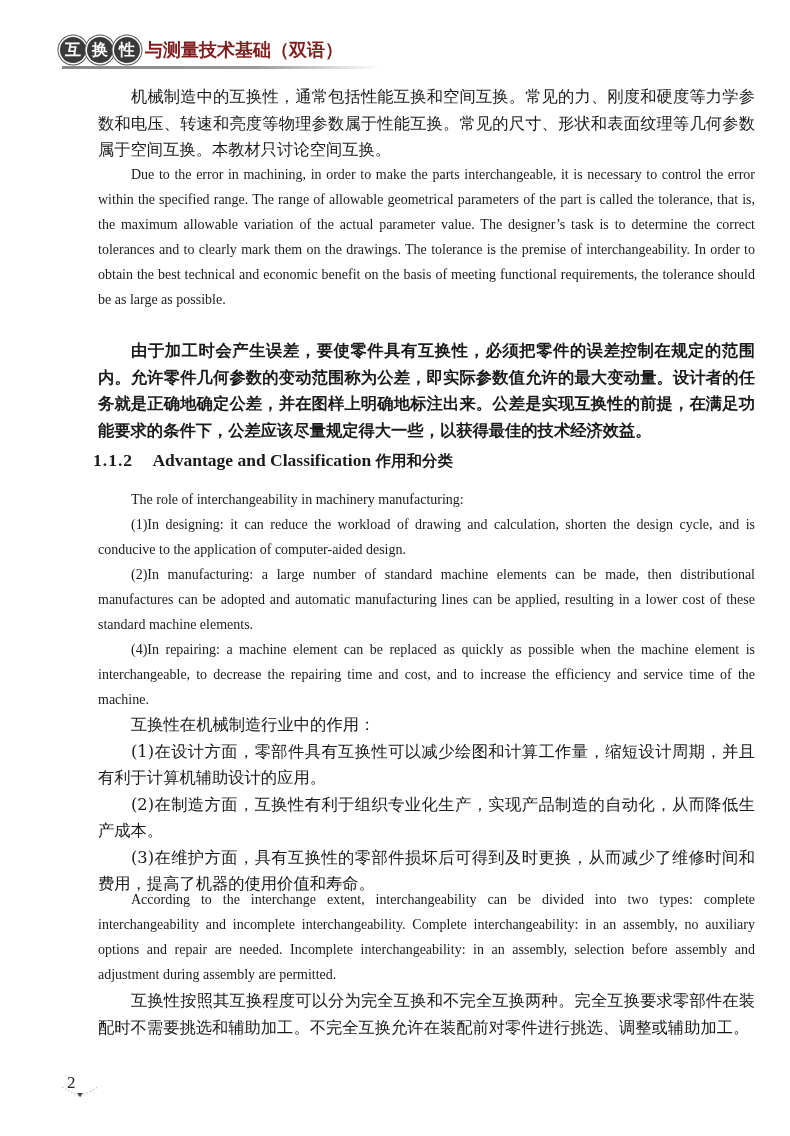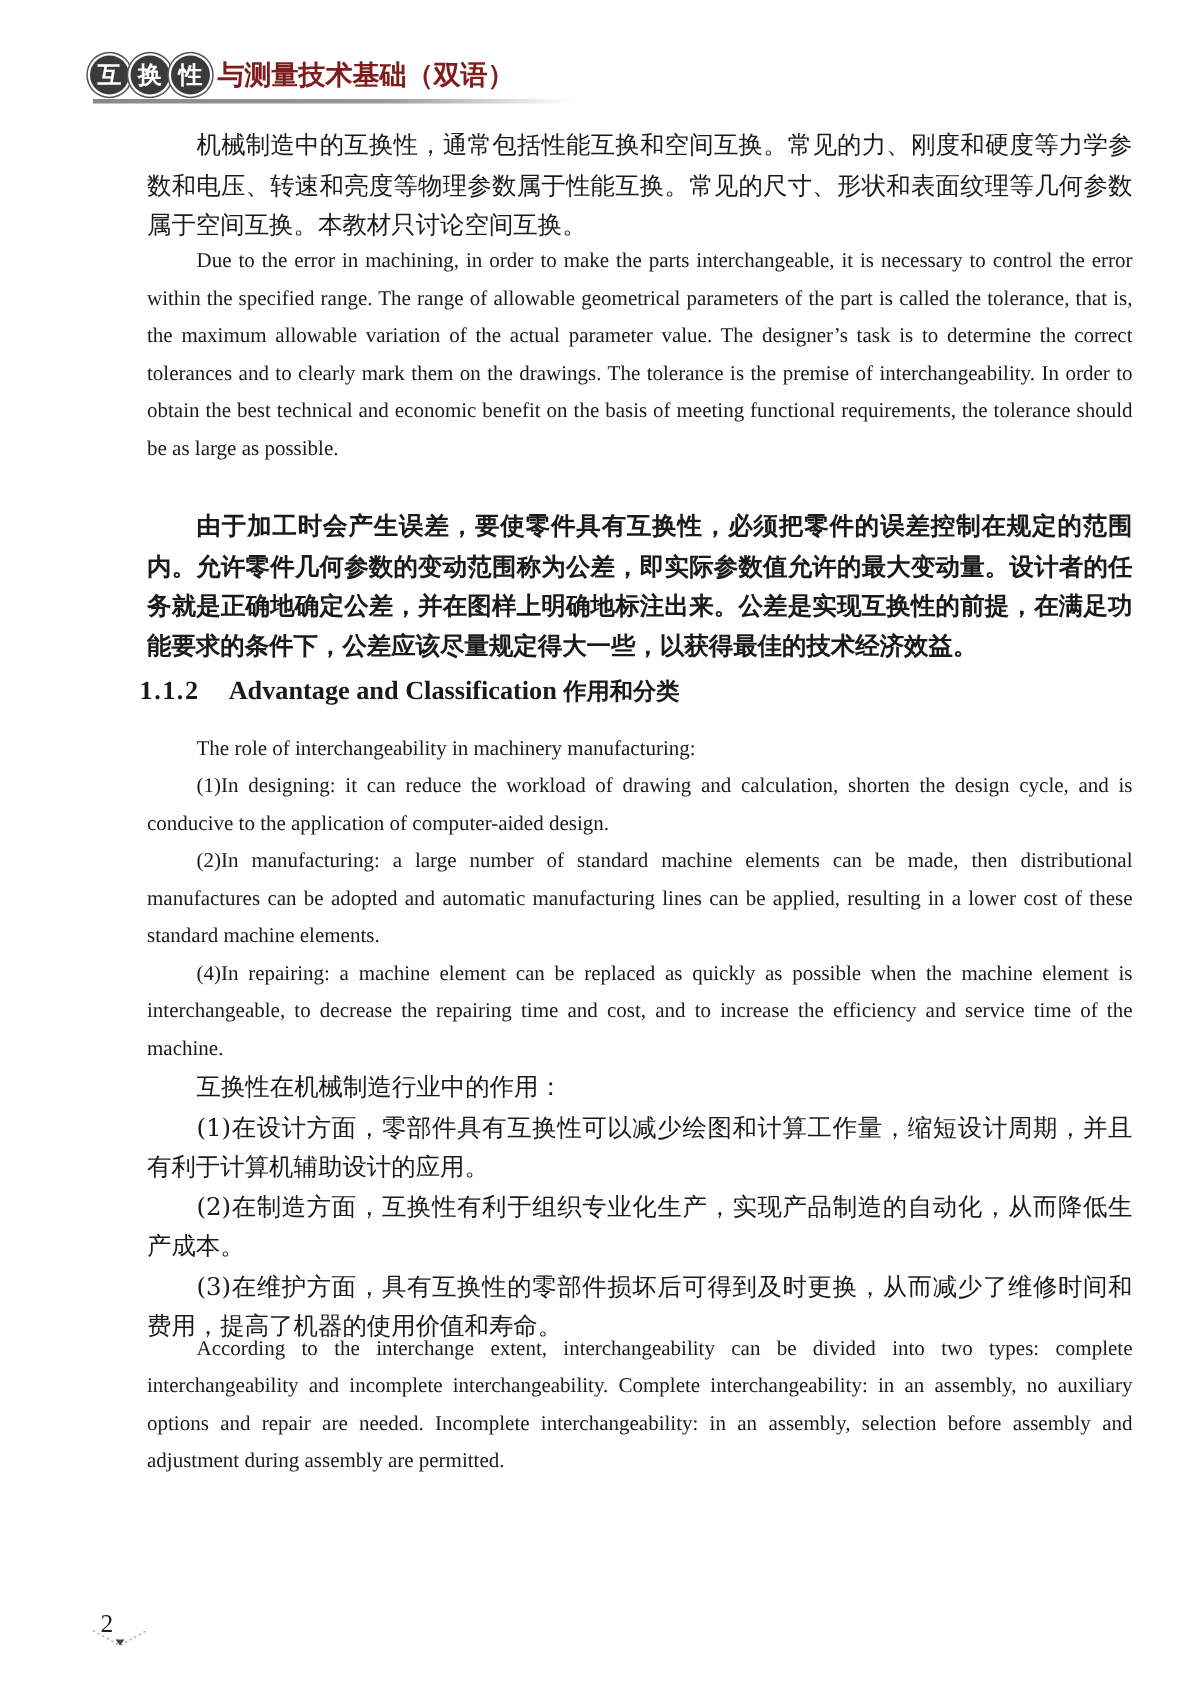--- a/index.html
+++ b/index.html
@@ -71,19 +71,22 @@
     <p class="indent">互换性在机械制造行业中的作用：</p>
     <p class="indent">(1)在设计方面，零部件具有互换性可以减少绘图和计算工作量，缩短设计周期，并且有利于计算机辅助设计的应用。</p>
     <p class="indent">(2)在制造方面，互换性有利于组织专业化生产，实现产品制造的自动化，从而降低生产成本。</p>
     <p class="indent">(3)在维护方面，具有互换性的零部件损坏后可得到及时更换，从而减少了维修时间和费用，提高了机器的使用价值和寿命。</p>
   </div>
 
   <div class="text en" style="top:887px;">
     <p class="indent">According to the interchange extent, interchangeability can be divided into two types: complete interchangeability and incomplete interchangeability. Complete interchangeability: in an assembly, no auxiliary options and repair are needed. Incomplete interchangeability: in an assembly, selection before assembly and adjustment during assembly are permitted.</p>
   </div>
 
+  <div class="text zh" style="top:988px;">
+    <p class="indent">互换性按照其互换程度可以分为完全互换和不完全互换两种。完全互换要求零部件在装配时不需要挑选和辅助加工。不完全互换允许在装配前对零件进行挑选、调整或辅助加工。</p>
+  </div>
 
   <div class="page-num">2</div>
   <svg class="page-deco" viewBox="0 0 40 16">
     <polyline points="2,3 20,13 38,3" fill="none" stroke="#aaa" stroke-width="1" stroke-dasharray="1.5,2"></polyline>
     <polygon points="17,9 23,9 20,13" fill="#444"></polygon>
   </svg>
 </div>
 
 </body></html>

